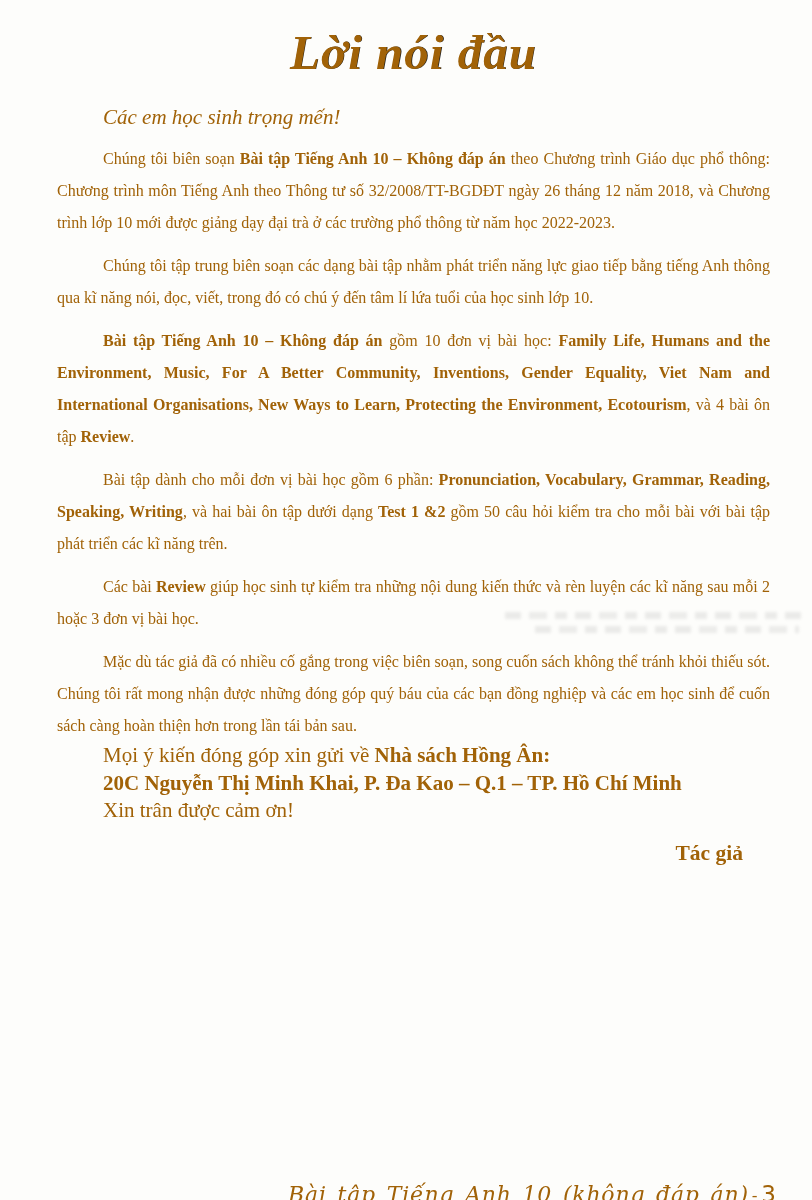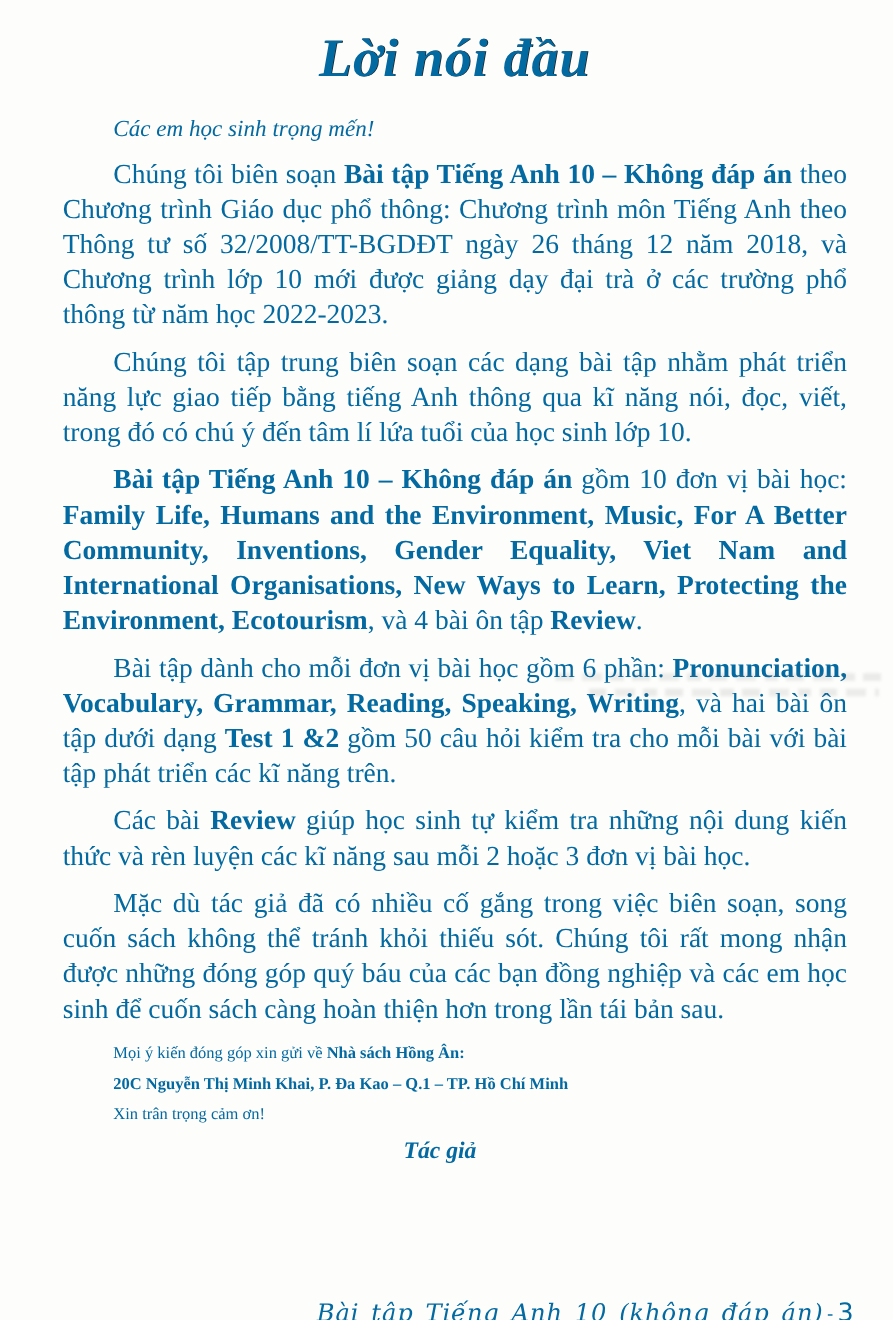--- a/index.html
+++ b/index.html
@@ -2,21 +2,21 @@
 <html lang="vi"><head>
 <meta charset="utf-8">
 <style>
   html, body { margin: 0; padding: 0; background: #ffffff; }
   .page {
     position: relative;
     width: 812px;
     height: 1200px;
     box-sizing: border-box;
     background: #fdfdfb;
-    color: #0369a1;
+    color: #a16207;
     font-family: "Liberation Serif", "DejaVu Serif", serif;
     overflow: hidden;
     padding: 24px 42px 0 57px;
   }
   .title {
     margin: 0;
     text-align: center;
     font-size: 49px;
     line-height: 58px;
     font-weight: bold;
@@ -25,37 +25,36 @@
     text-shadow: 0.6px 0 0 #1c1c1c;
   }
   .salutation {
     margin: 20px 0 0 46px;
     font-size: 21px;
     line-height: 30px;
     font-style: italic;
   }
   p.body {
     margin: 11px 0 0 0;
-    font-size: 25px;
+    font-size: 16px;
     line-height: 32px;
     text-align: justify;
     text-indent: 46px;
   }
   .b { font-weight: bold; }
   .contact {
-    margin: 11px 0 0 46px;
-    font-size: 15px;
+    margin: 0 0 0 46px;
+    font-size: 21px;
     line-height: 27.5px;
   }
   .signature {
-    margin-top: 6px;
+    margin-top: 16px;
     padding-right: 27px;
-    text-align: center;
+    text-align: right;
     font-weight: bold;
-    font-style: italic;
     font-size: 21.5px;
   }
   .footer {
     position: absolute;
     top: 1181px;
     right: 36px;
     font-family: "DejaVu Serif", "Liberation Serif", serif;
     font-style: italic;
     font-size: 22px;
     letter-spacing: 0.8px;
@@ -119,21 +118,21 @@
 
   <p class="body"><span>Các bài </span><span class="b">Review</span><span> giúp học sinh tự kiểm tra những nội dung kiến thức và rèn luyện các kĩ năng sau mỗi 2 hoặc 3 đơn vị bài học.</span></p>
 
 
 
   <p class="body"><span>Mặc dù tác giả đã có nhiều cố gắng trong việc biên soạn, song cuốn sách không thể tránh khỏi thiếu sót. Chúng tôi rất mong nhận được những đóng góp quý báu của các bạn đồng nghiệp và các em học sinh để cuốn sách càng hoàn thiện hơn trong lần tái bản sau.</span></p>
 
   <div class="contact">
     <div><span>Mọi ý kiến đóng góp xin gửi về </span><span class="b">Nhà sách Hồng Ân:</span></div>
     <div><span class="b">20C Nguyễn Thị Minh Khai, P. Đa Kao – Q.1 – TP. Hồ Chí Minh</span></div>
-    <div><span>Xin trân trọng cảm ơn!</span></div>
+    <div><span>Xin trân được cảm ơn!</span></div>
   </div>
 
   <div class="signature">Tác giả</div>
 
   <div class="bleed"></div>
 
   <div class="footer"><span>Bài tập Tiếng Anh 10 (không đáp án)</span><span class="sep">-</span><span class="num">3</span></div>
 
 </div>
 

